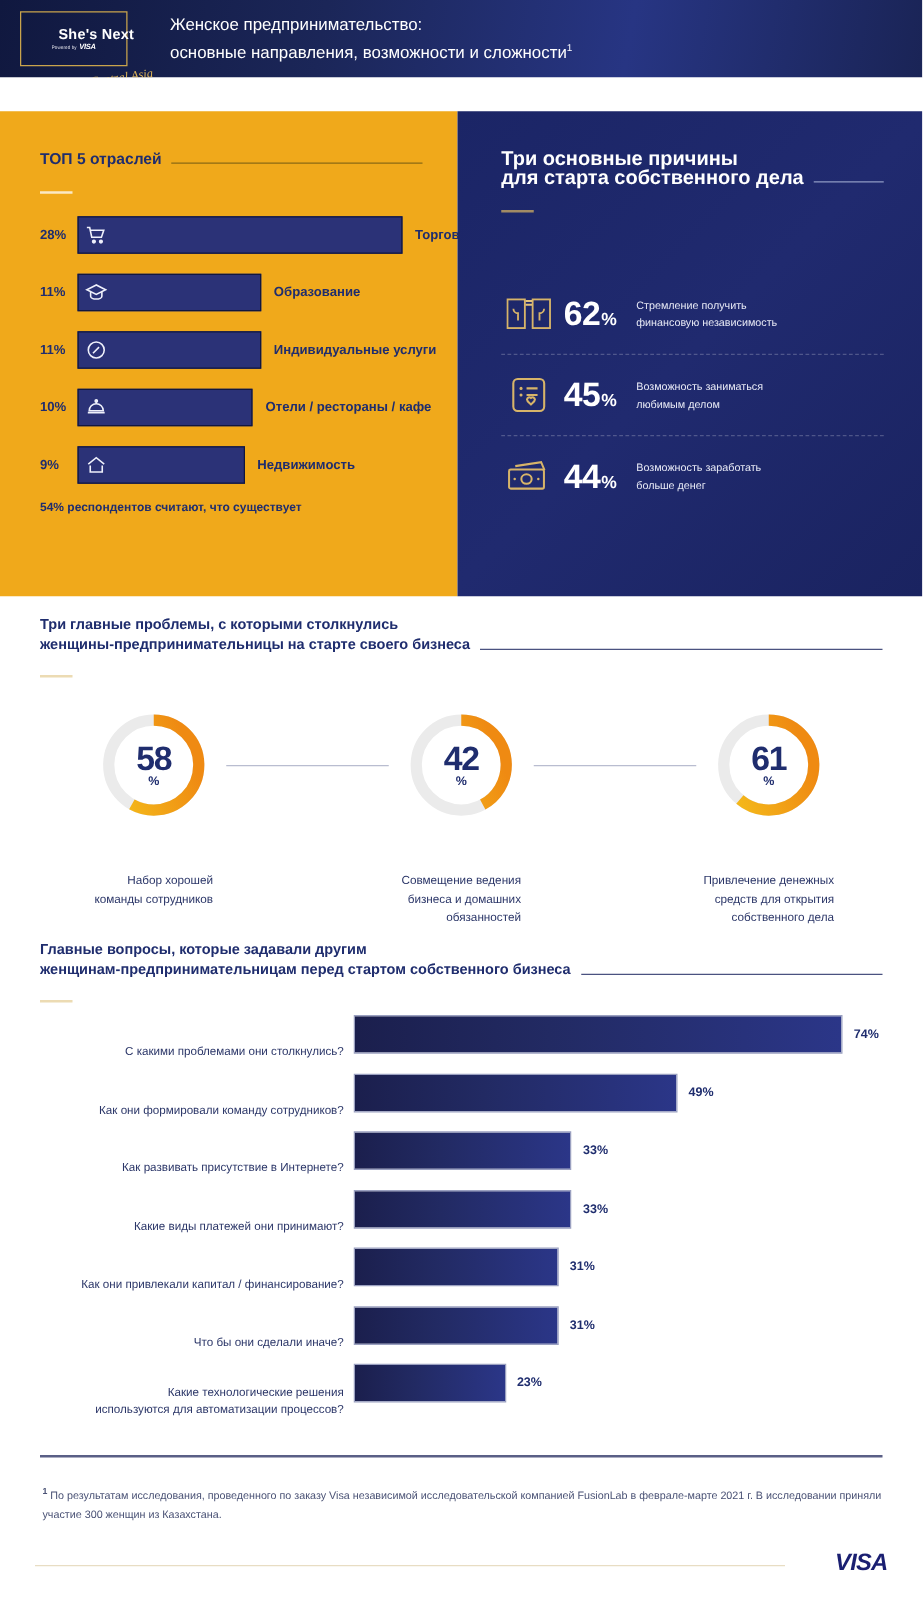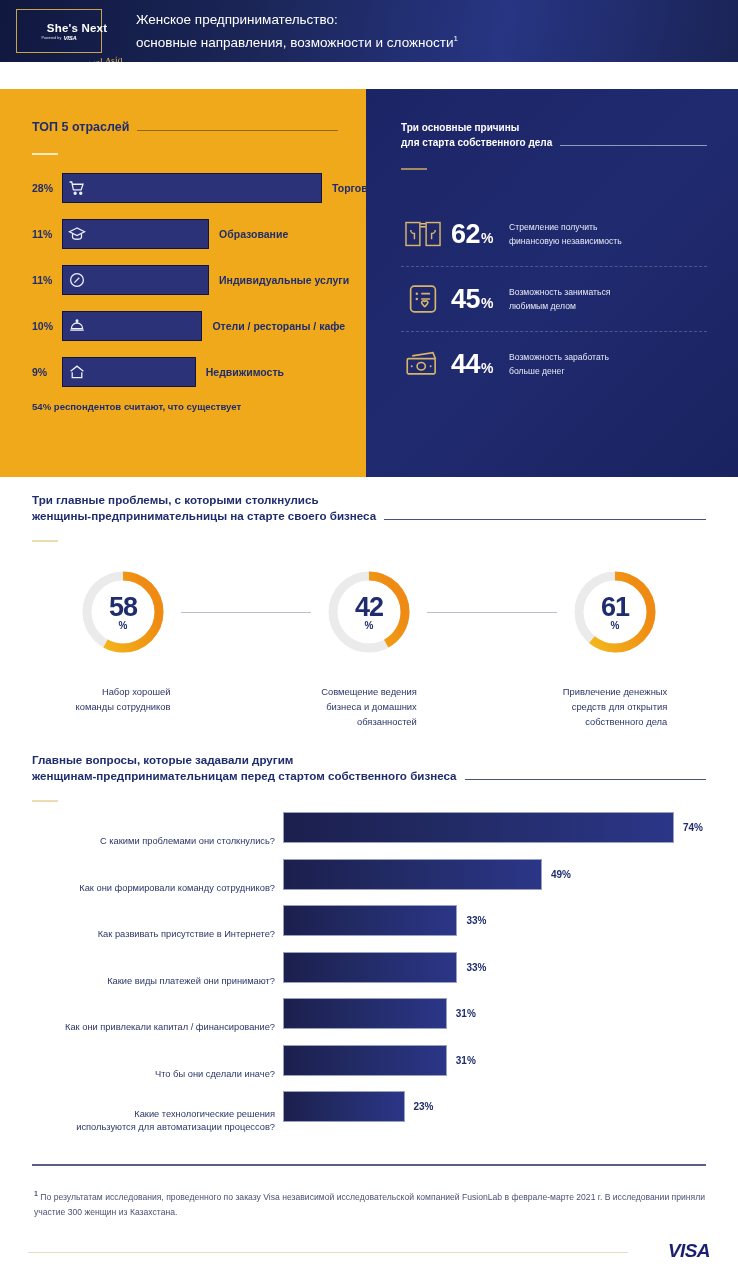--- a/index.html
+++ b/index.html
@@ -81,38 +81,38 @@
   .bar5-ico{width:18px;height:18px;flex:none;}
   .bar5-ico svg{display:block;width:18px;height:18px;}
   .bar5-label{margin-left:10px;font-size:10.5px;font-weight:bold;color:#1f2d6e;white-space:nowrap;}
   .note54{
     position:absolute;left:32px;top:310px;width:300px;
     font-size:9.6px;font-weight:bold;line-height:16px;color:#1f2d6e;
   }
 
   
   .blue-head{position:absolute;left:35px;top:31px;width:306px;}
-  .blue-head .sec-title{font-size:10px;color:#ffffff;line-height:15px;}
-  .reasons{position:absolute;left:35px;top:113px;width:306px;}
+  .blue-head .sec-title{font-size:16px;color:#ffffff;line-height:15px;}
+  .reasons{position:absolute;left:35px;top:130px;width:306px;}
   .reason{display:flex;align-items:center;height:64px;}
   .reason + .reason{border-top:1px dashed rgba(255,255,255,.22);}
   .reason-ico{width:44px;flex:none;display:flex;align-items:center;justify-content:center;}
   .reason-ico svg{display:block;}
   .reason-num{
     color:#ffffff;font-weight:bold;font-size:27px;letter-spacing:-.5px;
     margin-left:6px;display:flex;align-items:baseline;flex:none;
   }
   .reason-num .pc{font-size:14px;font-weight:bold;margin-left:1px;}
   .reason-txt{margin-left:16px;color:#e7e9f5;font-size:8.6px;line-height:14px;}
 
   
   .sec-problems-head{position:absolute;left:32px;top:492px;width:674px;}
   .sec-problems-head .sec-title{font-size:11.6px;color:#1f2d6e;line-height:16px;}
   .donuts{position:absolute;left:0;top:566px;width:738px;display:flex;}
-  .donut-cell{flex:1;display:flex;flex-direction:column;align-items:center;position:relative;}
+  .donut-cell{flex:1;display:flex;flex-direction:column;align-items:center;position:relative;gap:12px;}
   .donut-wrap{position:relative;width:92px;height:92px;}
   .donut-svg{display:block;width:92px;height:92px;}
   .donut-center{
     position:absolute;left:0;top:0;width:92px;height:92px;
     display:flex;flex-direction:column;align-items:center;justify-content:center;
   }
   .donut-num{font-size:27px;font-weight:bold;color:#1f2d6e;line-height:26px;letter-spacing:-1px;}
   .donut-pc{font-size:10px;font-weight:bold;color:#1f2d6e;line-height:11px;}
   .donut-cap{
     margin-top:26px;text-align:right;font-size:9.4px;line-height:15px;color:#2b3668;

